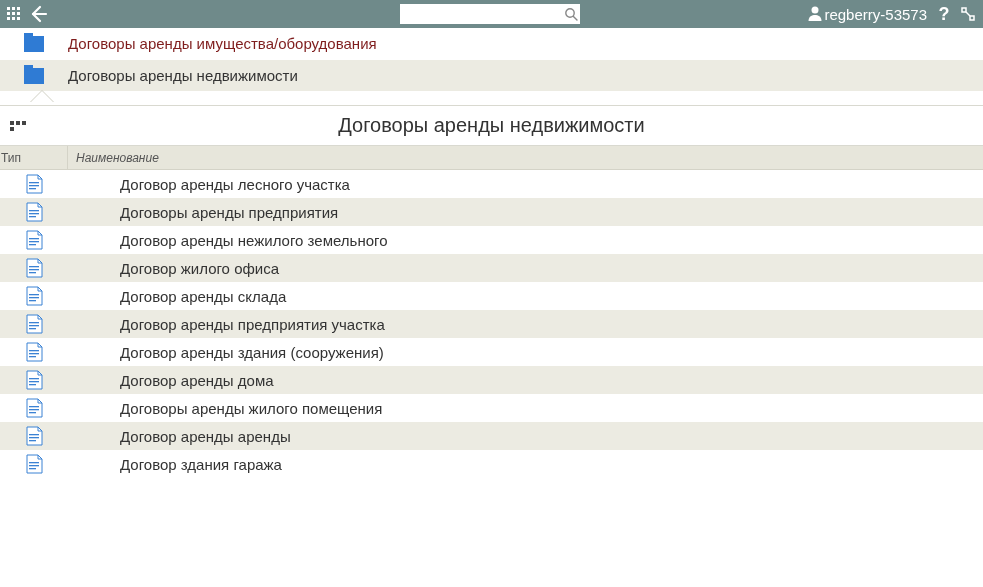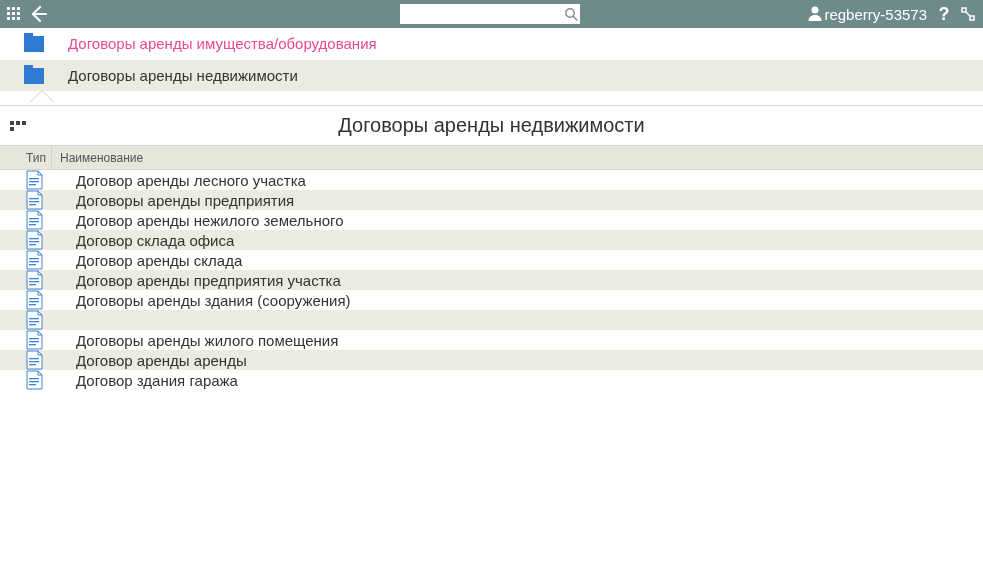--- a/index.html
+++ b/index.html
@@ -49,21 +49,21 @@
   .folder-cell {
     width: 68px; display:flex; align-items:center; justify-content:center;
   }
   .folder-icon {
     width: 20px; height: 16px; background: #2f7bd4; position: relative;
   }
   .folder-icon::before {
     content:""; position:absolute; top:-3px; left:0; width:9px; height:3px; background:#2f7bd4;
   }
   .breadcrumb-text { font-size: 15px; }
-  .breadcrumb-text.dim { color: #ec4899; }
+  .breadcrumb-text.dim { color: #7f1d1d; }
   .breadcrumb-text.strong { color: #333; }
 
   .arrow-notch-row {
     height: 14px;
     position: relative;
     border-bottom: 1px solid #d9d9d0;
   }
   .arrow-notch {
     position:absolute;
     left: 30px;
@@ -80,26 +80,26 @@
     border-bottom: 1px solid #d9d9d0;
   }
   .grip-dots { width: 28px; display:flex; flex-wrap:wrap; gap:2px; padding-left:10px; }
   .grip-dots span { width:4px; height:4px; background:#444; }
   .section-title { flex:1; text-align:center; font-size:20px; color:#333; }
 
   .table-header {
     display:flex; height: 24px; background:#e7e6db; border-bottom:1px solid #d4d3c7;
     font-size: 12px; color:#555;
   }
-  .col-type { width: 52px; padding-left: 26px; display:flex; align-items:center; border-right:1px solid #d4d3c7; }
-  .col-name { flex:1; padding-left: 8px; display:flex; align-items:center; }
+  .col-type { width: 68px; padding-left: 1px; display:flex; align-items:center; border-right:1px solid #d4d3c7; }
+  .col-name { flex:1; padding-left: 8px; display:flex; align-items:center;font-style:italic; }
 
   .rows { }
   .row {
-    height: 20px; display:flex; align-items:center; font-size:15px; color:#333;
+    height: 28px; display:flex; align-items:center; font-size:15px; color:#333;gap:44px;
   }
   .row:nth-child(even) { background:#ecebe2; }
   .row-icon-cell { width:68px; display:flex; align-items:center; justify-content:center; }
   .doc-icon {
     width:17px; height:20px; position:relative;
   }
   .doc-icon svg { width:17px; height:20px; display:block; }
   .row-name { padding-left:8px; }
 
 </style>
@@ -242,21 +242,21 @@
         <div class="doc-icon">
           <svg viewBox="0 0 17 20">
             <path d="M1 1 H12 L16 5 V19 H1 Z" fill="#fff" stroke="#3b82d4" stroke-width="1"></path>
             <path d="M12 1 V5 H16" fill="none" stroke="#3b82d4" stroke-width="1"></path>
             <rect x="3" y="8" width="10" height="1.3" fill="#3b82d4"></rect>
             <rect x="3" y="11" width="10" height="1.3" fill="#3b82d4"></rect>
             <rect x="3" y="14" width="7" height="1.3" fill="#3b82d4"></rect>
           </svg>
         </div>
       </div>
-      <div class="row-name">Договор склада офиса</div>
+      <div class="row-name">Договор жилого офиса</div>
     </div>
     <div class="row">
       <div class="row-icon-cell">
         <div class="doc-icon">
           <svg viewBox="0 0 17 20">
             <path d="M1 1 H12 L16 5 V19 H1 Z" fill="#fff" stroke="#3b82d4" stroke-width="1"></path>
             <path d="M12 1 V5 H16" fill="none" stroke="#3b82d4" stroke-width="1"></path>
             <rect x="3" y="8" width="10" height="1.3" fill="#3b82d4"></rect>
             <rect x="3" y="11" width="10" height="1.3" fill="#3b82d4"></rect>
             <rect x="3" y="14" width="7" height="1.3" fill="#3b82d4"></rect>
@@ -284,34 +284,35 @@
         <div class="doc-icon">
           <svg viewBox="0 0 17 20">
             <path d="M1 1 H12 L16 5 V19 H1 Z" fill="#fff" stroke="#3b82d4" stroke-width="1"></path>
             <path d="M12 1 V5 H16" fill="none" stroke="#3b82d4" stroke-width="1"></path>
             <rect x="3" y="8" width="10" height="1.3" fill="#3b82d4"></rect>
             <rect x="3" y="11" width="10" height="1.3" fill="#3b82d4"></rect>
             <rect x="3" y="14" width="7" height="1.3" fill="#3b82d4"></rect>
           </svg>
         </div>
       </div>
-      <div class="row-name">Договоры аренды здания (сооружения)</div>
-    </div>
-    <div class="row">
-      <div class="row-icon-cell">
-        <div class="doc-icon">
-          <svg viewBox="0 0 17 20">
-            <path d="M1 1 H12 L16 5 V19 H1 Z" fill="#fff" stroke="#3b82d4" stroke-width="1"></path>
-            <path d="M12 1 V5 H16" fill="none" stroke="#3b82d4" stroke-width="1"></path>
-            <rect x="3" y="8" width="10" height="1.3" fill="#3b82d4"></rect>
-            <rect x="3" y="11" width="10" height="1.3" fill="#3b82d4"></rect>
-            <rect x="3" y="14" width="7" height="1.3" fill="#3b82d4"></rect>
-          </svg>
-        </div>
-      </div>
+      <div class="row-name">Договор аренды здания (сооружения)</div>
+    </div>
+    <div class="row">
+      <div class="row-icon-cell">
+        <div class="doc-icon">
+          <svg viewBox="0 0 17 20">
+            <path d="M1 1 H12 L16 5 V19 H1 Z" fill="#fff" stroke="#3b82d4" stroke-width="1"></path>
+            <path d="M12 1 V5 H16" fill="none" stroke="#3b82d4" stroke-width="1"></path>
+            <rect x="3" y="8" width="10" height="1.3" fill="#3b82d4"></rect>
+            <rect x="3" y="11" width="10" height="1.3" fill="#3b82d4"></rect>
+            <rect x="3" y="14" width="7" height="1.3" fill="#3b82d4"></rect>
+          </svg>
+        </div>
+      </div>
+      <div class="row-name">Договор аренды дома</div>
     </div>
     <div class="row">
       <div class="row-icon-cell">
         <div class="doc-icon">
           <svg viewBox="0 0 17 20">
             <path d="M1 1 H12 L16 5 V19 H1 Z" fill="#fff" stroke="#3b82d4" stroke-width="1"></path>
             <path d="M12 1 V5 H16" fill="none" stroke="#3b82d4" stroke-width="1"></path>
             <rect x="3" y="8" width="10" height="1.3" fill="#3b82d4"></rect>
             <rect x="3" y="11" width="10" height="1.3" fill="#3b82d4"></rect>
             <rect x="3" y="14" width="7" height="1.3" fill="#3b82d4"></rect>

